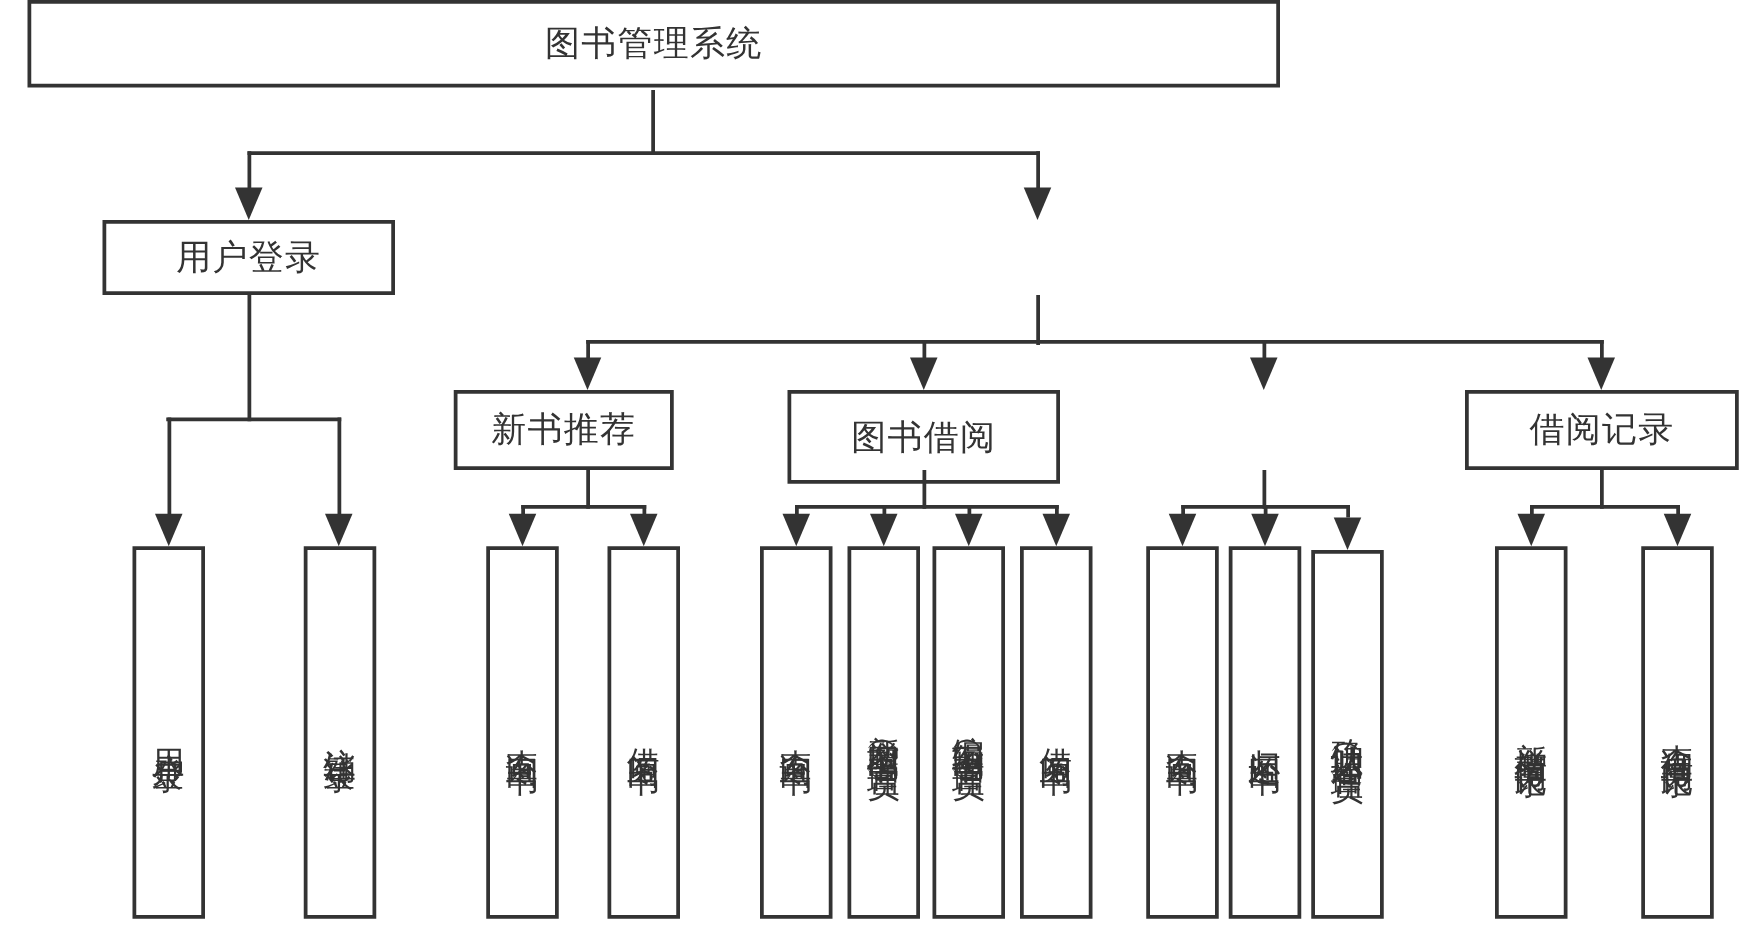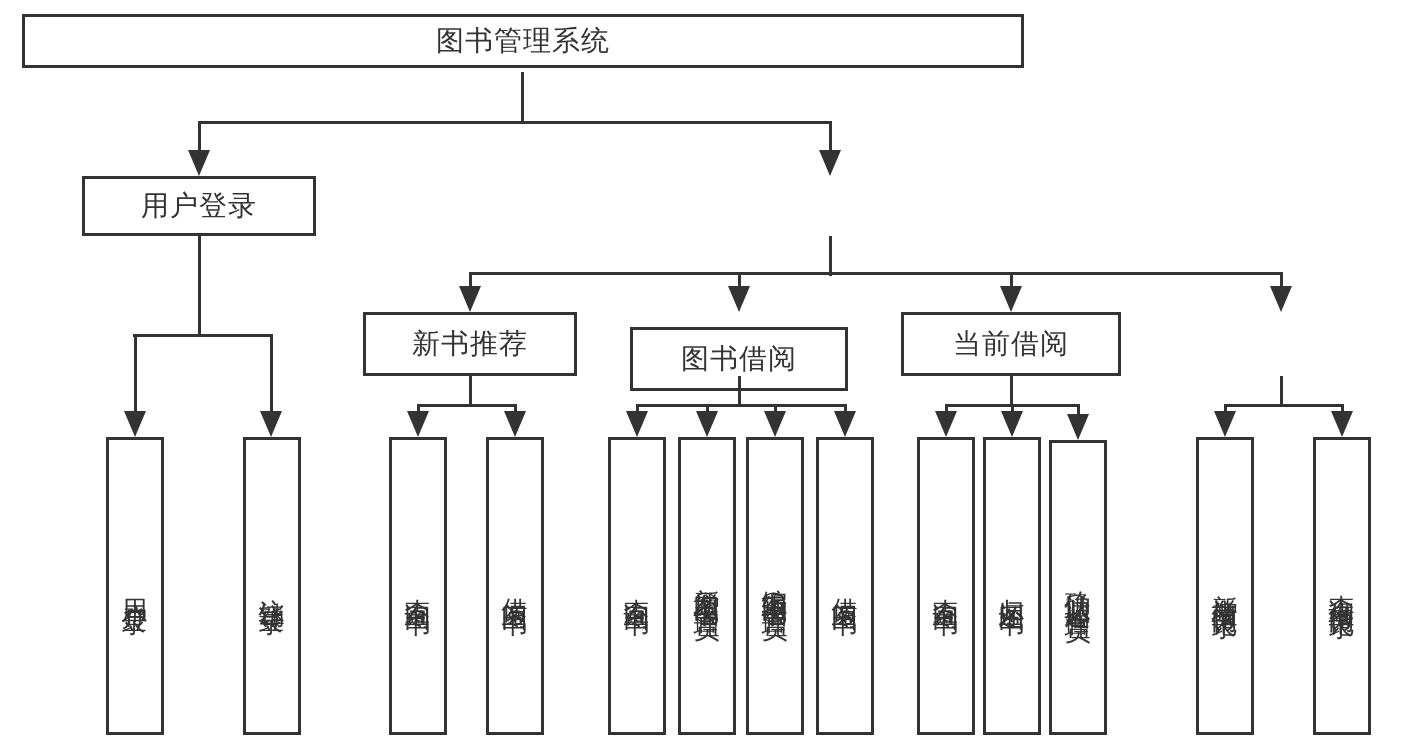--- a/index.html
+++ b/index.html
@@ -52,21 +52,21 @@
     text-shadow: 0 0 2px #ffffff;
     white-space: nowrap;
     z-index: 10;
   }
 </style>
 </head>
 <body>
 
 <div id="stage">
 
-  <div class="box" style="left:22px; top:14px; width:1002px; height:54px;">
+  <div class="box" style="left:22px; top:0; width:1002px; height:70px;">
     <span class="h-label">图书管理系统</span>
   </div>
 
   <div class="vl" style="left:521px; top:72px; height:52px;"></div>
   <div class="hl" style="left:198px; top:121px; width:634px;"></div>
   <div class="vl" style="left:198px; top:121px; height:32px;"></div>
   <div class="ah" style="left:188px; top:150px;"></div>
   <div class="vl" style="left:829px; top:121px; height:32px;"></div>
   <div class="ah" style="left:819px; top:150px;"></div>
 
@@ -85,28 +85,28 @@
   <div class="hl" style="left:469px; top:272px; width:814px;"></div>
   <div class="vl" style="left:469px; top:272px; height:18px;"></div>
   <div class="ah" style="left:459px; top:286px;"></div>
   <div class="vl" style="left:738px; top:272px; height:18px;"></div>
   <div class="ah" style="left:728px; top:286px;"></div>
   <div class="vl" style="left:1010px; top:272px; height:18px;"></div>
   <div class="ah" style="left:1000px; top:286px;"></div>
   <div class="vl" style="left:1280px; top:272px; height:18px;"></div>
   <div class="ah" style="left:1270px; top:286px;"></div>
 
-  <div class="box" style="left:363px; top:312px; width:214px; height:64px;">
+  <div class="box" style="left:363px; top:312px; width:176px; height:64px;">
     <span class="h-label">新书推荐</span>
   </div>
-  <div class="box" style="left:630px; top:327px; width:218px; height:64px;">
+  <div class="box" style="left:630px; top:312px; width:218px; height:75px;">
     <span class="h-label">图书借阅</span>
   </div>
-  <div class="box" style="left:901px; top:312px; width:220px; height:64px;">
-    <span class="h-label">当前借阅</span>
+  <div class="box" style="left:1172px; top:312px; width:219px; height:64px;">
+    <span class="h-label">借阅记录</span>
   </div>
 
   <div class="vl" style="left:469px; top:376px; height:31px;"></div>
   <div class="hl" style="left:417px; top:404px; width:100px;"></div>
   <div class="vl" style="left:417px; top:404px; height:10px;"></div>
   <div class="ah" style="left:407px; top:411px;"></div>
   <div class="vl" style="left:514px; top:404px; height:10px;"></div>
   <div class="ah" style="left:504px; top:411px;"></div>
 
   <div class="vl" style="left:738px; top:376px; height:31px;"></div>

